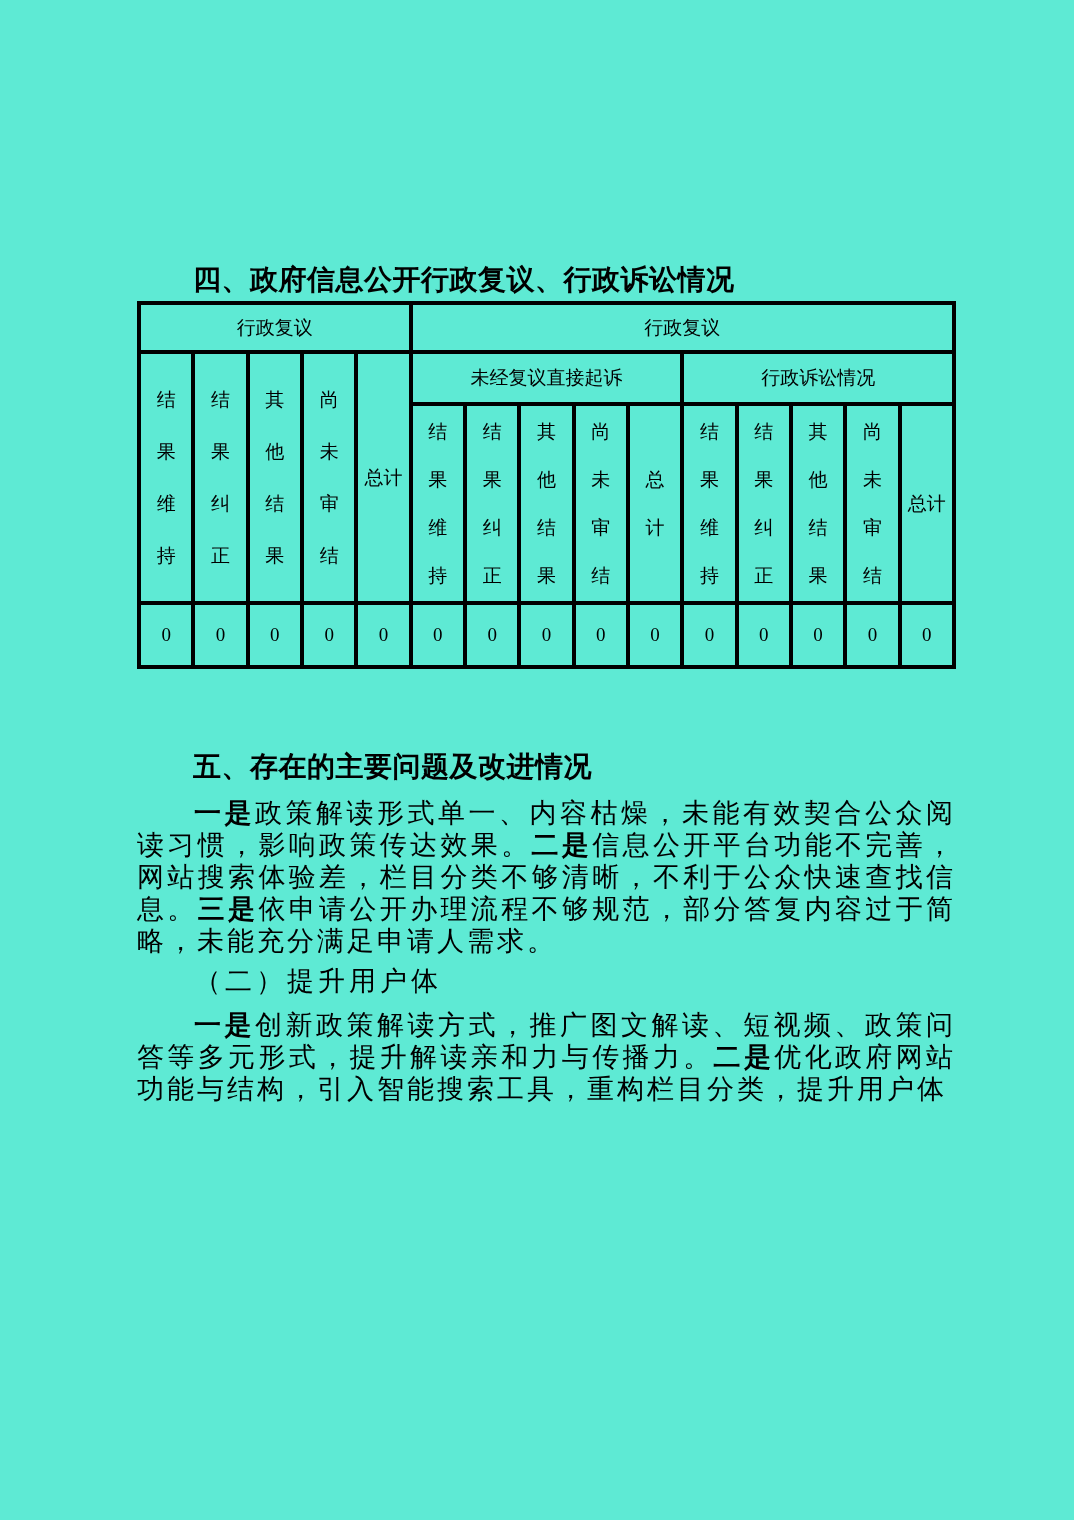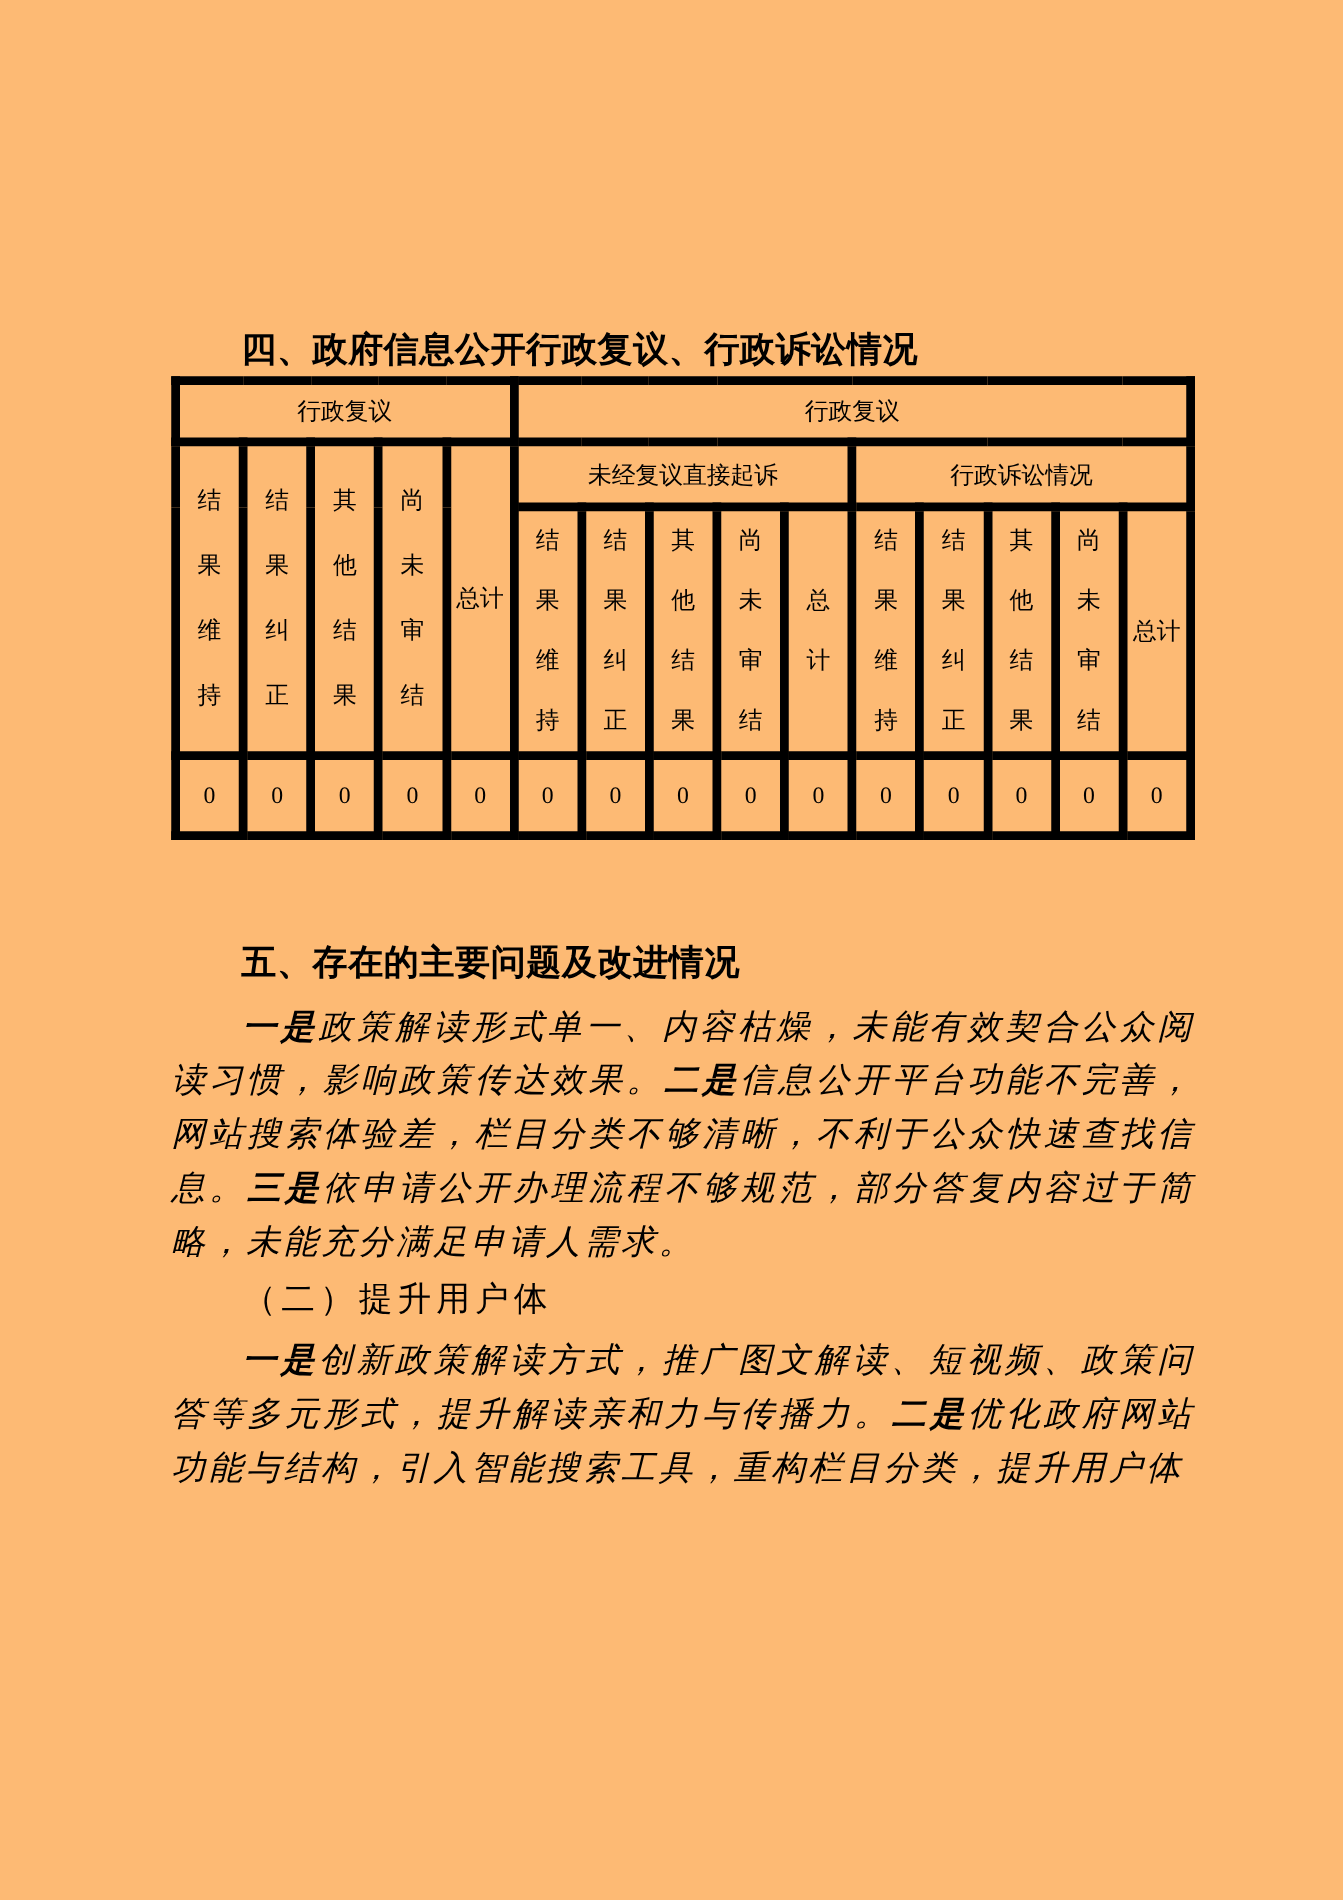--- a/index.html
+++ b/index.html
@@ -12,21 +12,21 @@
     height: 1520px;
     color: #000000;
     font-family: "Liberation Serif", serif;
   }
   .page {
     box-sizing: border-box;
     width: 1074px;
     height: 1520px;
     padding: 0 118px 0 137px;
     overflow: hidden;
-    background: #fdba74;
+    background: #5eead4;
   }
   .heading-main {
     margin: 0;
     font-family: "Liberation Sans", sans-serif;
     font-weight: bold;
     font-size: 28px;
     line-height: 36px;
     letter-spacing: 0.5px;
     text-indent: 56px;
     white-space: nowrap;
@@ -40,37 +40,36 @@
     font-size: 27px;
     line-height: 36px;
     letter-spacing: 4px;
     text-indent: 57px;
     white-space: nowrap;
   }
   .heading-sub2 { margin-top: 6px; }
   .body-para {
     margin: 12px 0 0 0;
     font-size: 27px;
-    line-height: 43px;
+    line-height: 32px;
     letter-spacing: 3px;
     text-align: justify;
     text-indent: 57px;
-    font-style: italic;
   }
   .body-para2 { margin-top: 10px; }
   .body-para b { font-weight: bold; }
 
   table.stats {
     border-collapse: collapse;
     table-layout: fixed;
     width: 819px;
     margin-top: 3px;
   }
   table.stats td {
-    border: 7px solid #000000;
+    border: 4px solid #000000;
     text-align: center;
     vertical-align: middle;
     font-size: 19px;
     padding: 0;
     overflow: hidden;
   }
   tr.row-group    { height: 49px; }
   tr.row-subgroup { height: 52px; }
   tr.row-cols     { height: 199px; }
   tr.row-data     { height: 64px; }

